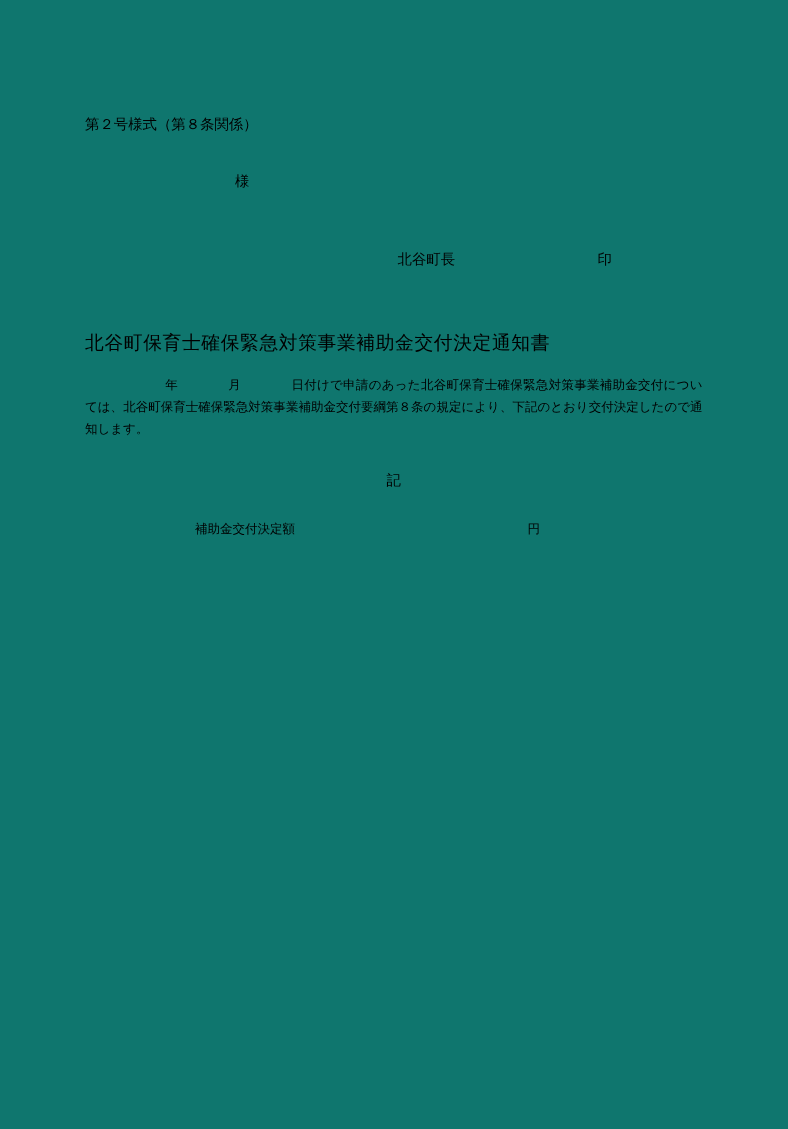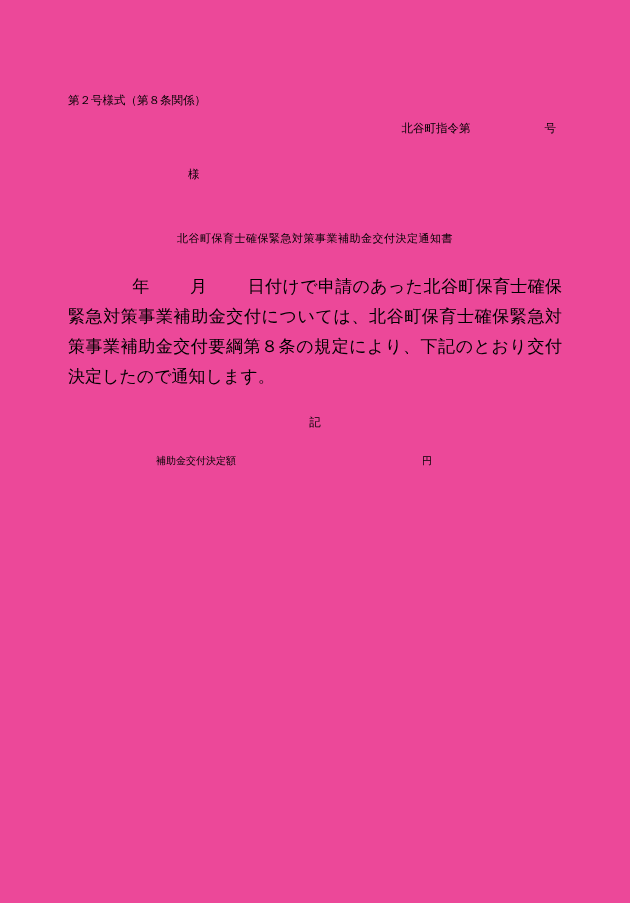--- a/index.html
+++ b/index.html
@@ -14,21 +14,21 @@
     font-family: "Liberation Serif", "DejaVu Serif", serif;
     color: #000000;
     overflow: hidden;
   }
   .page {
     position: absolute;
     left: 0;
     top: 0;
     width: 630px;
     height: 903px;
-    background: #ec4899;
+    background: #0f766e;
   }
   .doc-body {
     position: absolute;
     left: 68px;
     top: 92px;
     width: 494px;
   }
   .line {
     font-size: 11.5px;
     line-height: 1.55;
@@ -47,28 +47,27 @@
   .addressee {
     margin-top: 28px;
     padding-left: 120px;
   }
   .issuer {
     margin-top: 44px;
     padding-left: 250px;
   }
   .doc-title {
     margin-top: 48px;
-    text-align: center;
-    font-size: 11px;
+    font-size: 15px;
     letter-spacing: 0.5px;
     white-space: pre;
   }
   .para {
-    margin-top: 26px;
-    font-size: 17px;
+    margin-top: 16px;
+    font-size: 10px;
     line-height: 1.75;
     text-align: justify;
     text-justify: inter-character;
   }
   .para-indent {
     display: inline-block;
     width: 64px;
   }
   .ki {
     margin-top: 24px;
@@ -90,25 +89,25 @@
 </style>
 </head>
 <body>
 
 <div class="page">
   <div class="doc-body">
 
     <div class="line form-number">第２号様式（第８条関係）</div>
 
     <div class="right-block">
-      <div class="line"><span>北谷町指令第</span><span class="spacer-lg"></span><span>号</span></div>
     </div>
 
     <div class="line addressee"><span>様</span></div>
 
+    <div class="line issuer"><span>北谷町長</span><span class="spacer-lg"></span><span class="spacer-md"></span><span>印</span></div>
 
     <div class="doc-title">北谷町保育士確保緊急対策事業補助金交付決定通知書</div>
 
     <div class="para"><span class="para-indent"></span><span>年</span><span class="spacer-md"></span><span>月</span><span class="spacer-md"></span><span>日付けで申請のあった北谷町保育士確保緊急対策事業補助金交付</span><span>については、北谷町保育士確保緊急対策事業補助金交付要綱第８条の規定により、下記のとおり交付決定したので通知します。</span></div>
 
     <div class="ki">記</div>
 
     <div class="amount-row"><span>補助金交付決定額</span><span class="amount-unit">円</span></div>
 
   </div>

